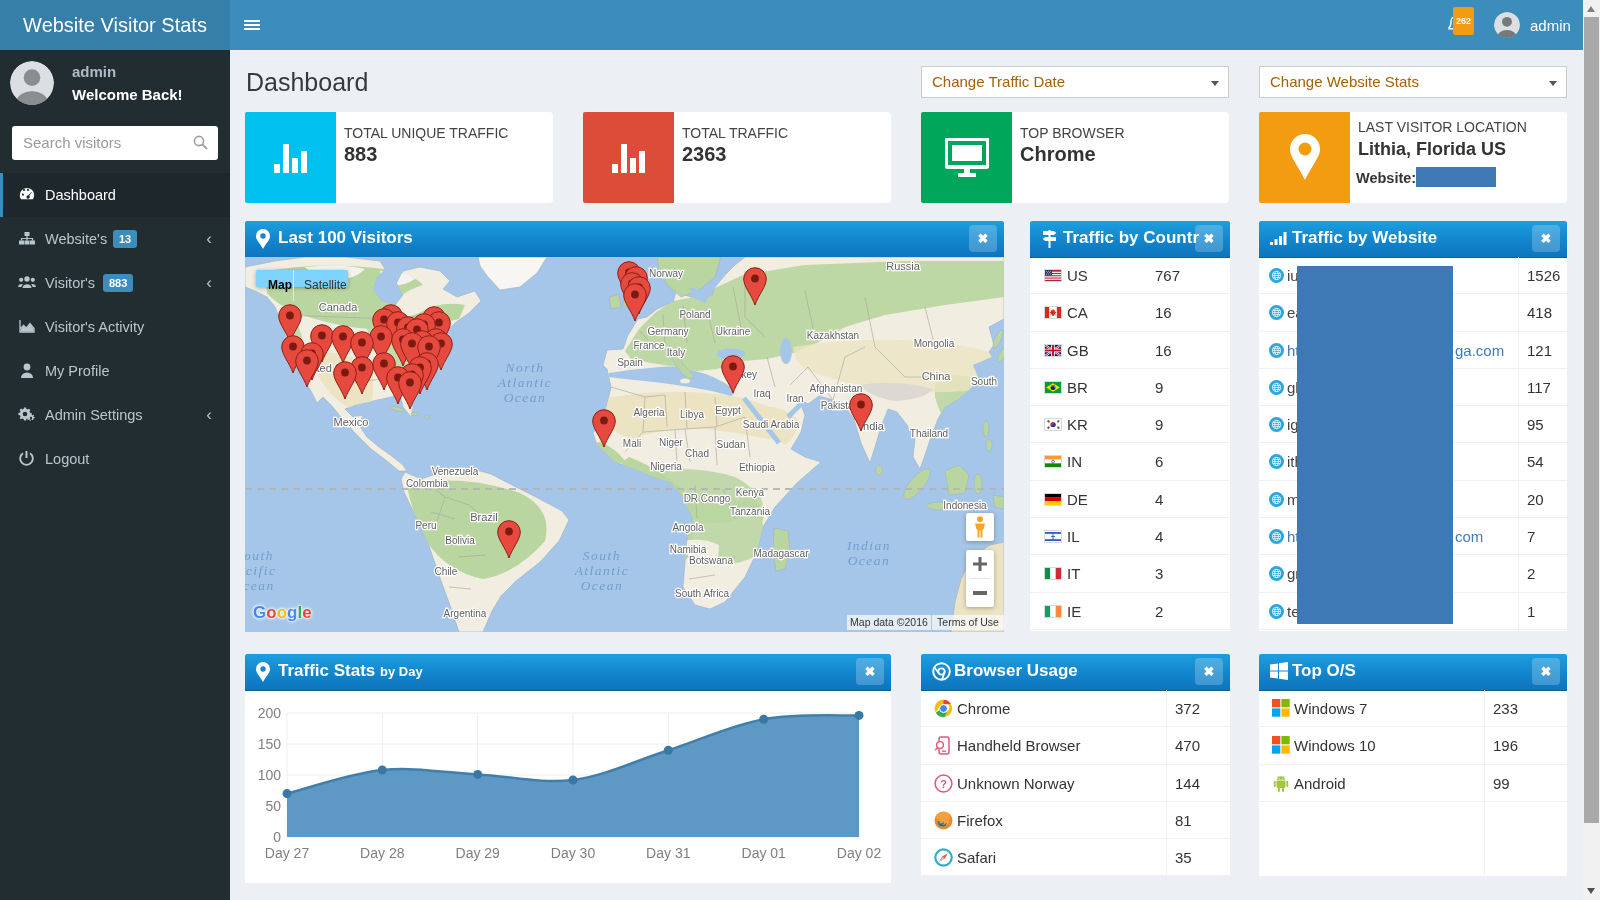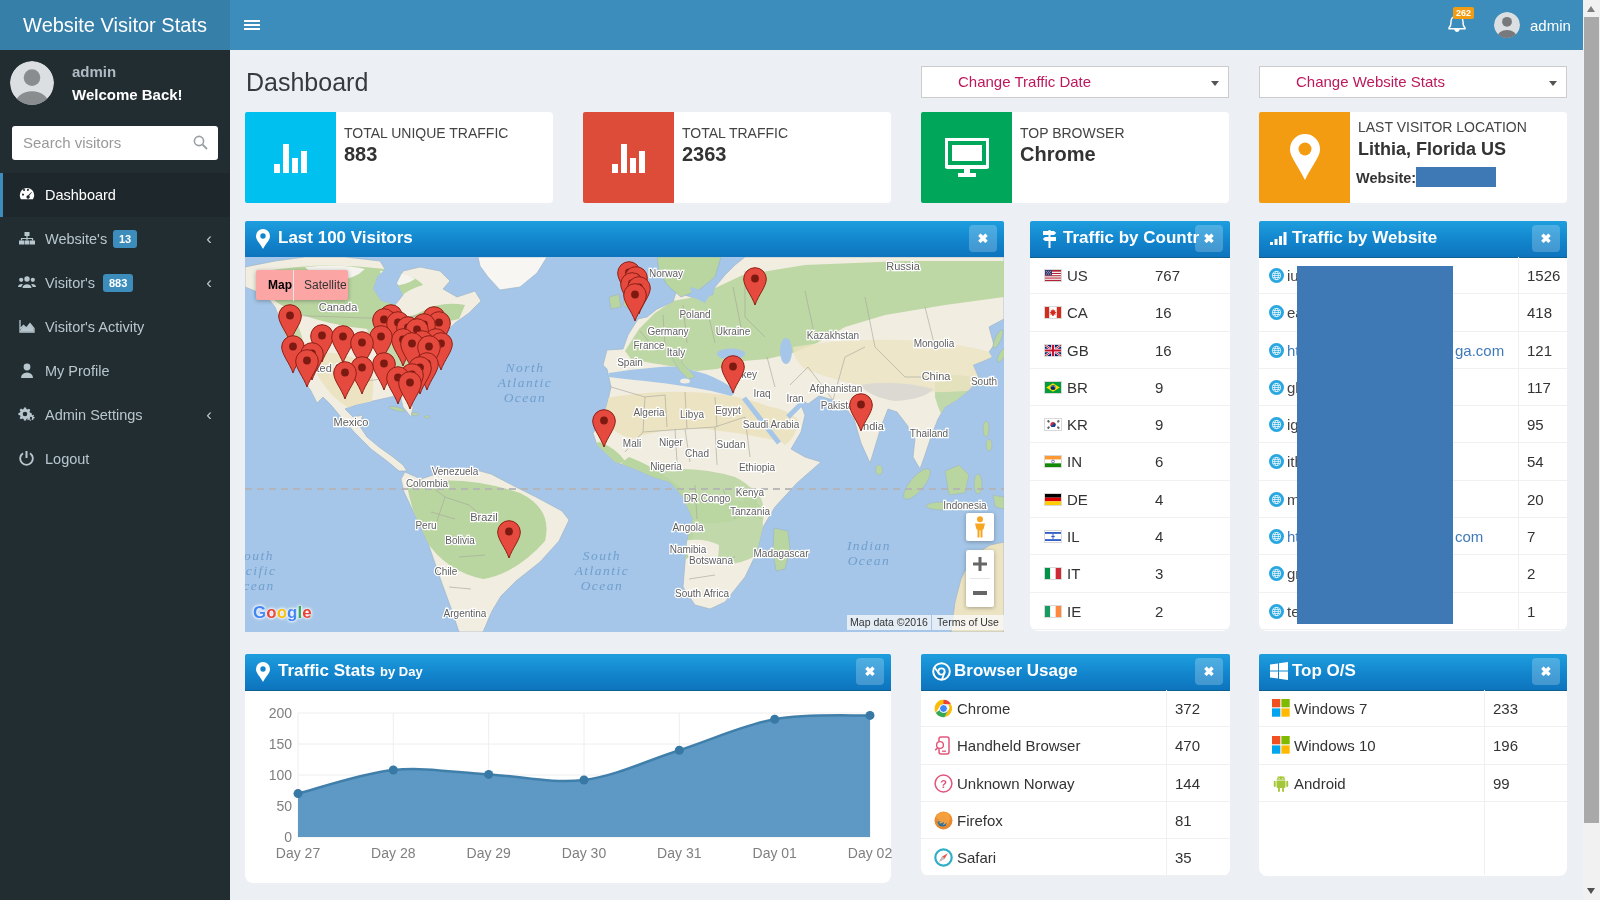--- a/index.html
+++ b/index.html
@@ -2,45 +2,45 @@
 <html><head>
 <meta charset="utf-8">
 <style>
 *{margin:0;padding:0;box-sizing:border-box}
 html,body{width:1600px;height:900px;overflow:hidden}
 body{font-family:"Liberation Sans",sans-serif;background:#ecf0f5;position:relative}
 .hdr{position:absolute;left:0;top:0;width:1583px;height:50px;background:#3c8dbc}
 .brand{position:absolute;left:0;top:0;width:230px;height:50px;background:#367fa9;color:#fff;font-size:20px;line-height:50px;text-align:center}
 .burger{position:absolute;left:244px;top:20px;width:16px;height:2px;background:#fff;box-shadow:0 4px 0 #fff,0 8px 0 #fff}
 .bell{position:absolute;left:1448px;top:13px}
-.badge262{position:absolute;left:1453px;top:7px;background:#f39c12;color:#fff;font-size:9px;font-weight:bold;padding:1px 3px;border-radius:2px}
+.badge262{position:absolute;left:1453px;top:7px;background:#f39c12;color:#fff;font-size:9px;font-weight:bold;padding:9px 3px;border-radius:2px}
 .navatar{position:absolute;left:1494px;top:12px;width:26px;height:26px;border-radius:50%;overflow:hidden}
 .navadmin{position:absolute;left:1530px;top:17px;color:#fff;font-size:15px}
 .sidebar{position:absolute;left:0;top:50px;width:230px;height:850px;background:#222d32}
 .sbavatar{position:absolute;left:10px;top:11px;width:44px;height:44px;border-radius:50%;overflow:hidden}
 .sbadmin{position:absolute;left:72px;top:13px;color:#aebbc3;font-size:15px;font-weight:bold}
 .sbwelcome{position:absolute;left:72px;top:36px;color:#fff;font-size:15px;font-weight:bold}
 .search{position:absolute;left:12px;top:76px;width:206px;height:34px;background:#fff;border-radius:3px;color:#999;font-size:15px;line-height:34px;padding-left:11px}
 .search svg{position:absolute;right:10px;top:9px}
 .menu{position:absolute;left:0;top:123px;width:230px}
 .mi{position:relative;height:44px;line-height:44px;color:#b8c7ce;font-size:14.5px;border-left:3px solid transparent}
 .mi.act{background:#1e282c;border-left-color:#3c8dbc;color:#fff}
 .mi .ic{position:absolute;left:15px;top:14px;width:17px;height:16px;text-align:center;line-height:0}
 .mi .lbl{position:absolute;left:42px}
 .mi .bdg{position:absolute;top:13px;background:#3c8dbc;color:#fff;font-size:11px;font-weight:bold;line-height:18px;height:18px;padding:0 6px;border-radius:3px}
 .mi .chev{position:absolute;right:18px;top:0;font-size:17px;color:#b8c7ce}
 .content{position:absolute;left:230px;top:50px;width:1353px;height:850px;background:#ecf0f5}
 .h1{position:absolute;left:16px;font-size:25px;color:#36393d}
-.sel{position:absolute;width:308px;height:32px;background:#fff;border:1px solid #ccc;font-size:15px;color:#be185d;line-height:30px;padding-left:36px}
+.sel{position:absolute;width:308px;height:32px;background:#fff;border:1px solid #ccc;font-size:15px;color:#a16207;line-height:30px;padding-left:10px}
 .sel:after{content:"";position:absolute;right:9px;top:14px;border-left:4.5px solid transparent;border-right:4.5px solid transparent;border-top:5px solid #555}
 .card{position:absolute;top:62px;width:308px;height:91px;background:#fff;border-radius:4px}
 .card .icbg{position:absolute;left:0;top:0;width:91px;height:91px;border-radius:2px 0 0 2px}
 .card .clbl{position:absolute;left:99px;top:13px;font-size:14px;color:#444}
 .card .cnum{position:absolute;left:99px;top:31px;font-size:20px;font-weight:bold;color:#333}
-.panel{position:absolute;background:#fff;border-radius:8px}
+.panel{position:absolute;background:#fff;border-radius:0}
 .phead{position:absolute;left:0;top:0;right:0;height:36px;background:linear-gradient(180deg,#1e9ede 0%,#1285cd 55%,#0d74bd 100%);border-radius:2px 2px 0 0;color:#fff;box-shadow:0 1px 0 #0e5f92}
 .ptitle{position:absolute;left:33px;top:7px;font-size:17px;font-weight:bold}
 .picon{position:absolute;left:11px;top:8px}
 .px{position:absolute;right:7px;top:4px;width:28px;height:27px;background:rgba(255,255,255,.22);border-radius:4px;color:#fff;text-align:center;line-height:27px;font-size:13px;font-weight:bold}
 .row{position:relative;height:37.3px;line-height:37px;font-size:15px;color:#333;border-bottom:1px solid #f0f0f0}
 .row .ric{position:absolute;top:9px;line-height:0}
 .row .rtxt{position:absolute;top:0}
 .row .rcount{position:absolute;top:0}
 .vline{position:absolute;top:36px;bottom:1px;width:1px;background:#f0f0f0}
 .scroll{position:absolute;left:1583px;top:0;width:17px;height:900px;background:#f1f1f1}
@@ -427,21 +427,21 @@
           <use href="#mrk" x="117" y="111"></use>
           <use href="#mrk" x="175" y="111"></use>
           <use href="#mrk" x="100" y="116"></use>
           <use href="#mrk" x="167" y="118"></use>
           <use href="#mrk" x="153" y="121"></use>
           <use href="#mrk" x="165" y="126"></use>
           <use href="#mrk" x="616" y="148"></use>
           <use href="#mrk" x="359" y="164"></use>
           <use href="#mrk" x="264" y="275"></use>
         </svg>
-<div style="position:absolute;left:11px;top:13px;width:92px;height:30px;background:#fca5a5;box-shadow:0 1px 4px rgba(0,0,0,.3);border-radius:2px;font-size:12px;line-height:31px;color:#000">
+<div style="position:absolute;left:11px;top:13px;width:92px;height:17px;background:#7dd3fc;box-shadow:0 1px 4px rgba(0,0,0,.3);border-radius:2px;font-size:12px;line-height:31px;color:#000">
           <span style="position:absolute;left:12px;font-weight:bold">Map</span>
           <span style="position:absolute;left:37px;top:0;width:1px;height:31px;background:#e6e6e6"></span>
           <span style="position:absolute;left:48px;color:#333">Satellite</span>
         </div>
 <div style="position:absolute;left:721px;top:256px;width:28px;height:28px;background:#fff;border-radius:2px;box-shadow:0 1px 4px rgba(0,0,0,.3)"><svg width="14" height="22" viewBox="0 0 14 22" style="margin:3px 7px">
             <circle cx="7" cy="3.2" r="3" fill="#f6a622"></circle>
             <path d="M2 7.5 h10 l-1.5 6 h-1 v8 h-2 v-7 h-1 v7 h-2 v-8 h-1 z" fill="#f6a622"></path>
           </svg></div>
 <div style="position:absolute;left:721px;top:293px;width:28px;height:57px;background:#fff;border-radius:2px;box-shadow:0 1px 4px rgba(0,0,0,.3)">
 <svg width="14" height="14" viewBox="0 0 14 14" style="position:absolute;left:7px;top:7px">
@@ -731,21 +731,21 @@
 
  <div class="panel" style="left:15px;top:604px;width:646px;height:229px">
   <div class="phead">
         <span class="picon"><svg width="14" height="20" viewBox="0 0 14 20">
             <path d="M7 0A7 7 0 0 0 0 7c0 4 3 6 7 13 4-7 7-9 7-13A7 7 0 0 0 7 0z" fill="#fff"></path>
             <circle cx="7" cy="7" r="2.7" fill="#1285cd"></circle>
           </svg></span>
    <span class="ptitle">Traffic Stats <span style="font-size:13px">by Day</span></span>
         <span class="px">✖</span>
       </div>
-  <div style="position:absolute;left:11px;top:36px;width:686px;height:193px"><svg width="646" height="193" viewBox="0 0 646 193">
+  <div style="position:absolute;left:0;top:36px;width:686px;height:193px"><svg width="646" height="193" viewBox="0 0 646 193">
           <line x1="42" y1="23" x2="614" y2="23" stroke="#eee" stroke-width="1"></line>
           <line x1="42" y1="54" x2="614" y2="54" stroke="#eee" stroke-width="1"></line>
           <line x1="42" y1="85" x2="614" y2="85" stroke="#eee" stroke-width="1"></line>
           <line x1="42" y1="116" x2="614" y2="116" stroke="#eee" stroke-width="1"></line>
           <line x1="42" y1="147" x2="614" y2="147" stroke="#eee" stroke-width="1"></line>
           <line x1="42" y1="23" x2="42" y2="147" stroke="#eee" stroke-width="1"></line>
           <line x1="137.3" y1="23" x2="137.3" y2="147" stroke="#eee" stroke-width="1"></line>
           <line x1="232.7" y1="23" x2="232.7" y2="147" stroke="#eee" stroke-width="1"></line>
           <line x1="328" y1="23" x2="328" y2="147" stroke="#eee" stroke-width="1"></line>
           <line x1="423.3" y1="23" x2="423.3" y2="147" stroke="#eee" stroke-width="1"></line>

